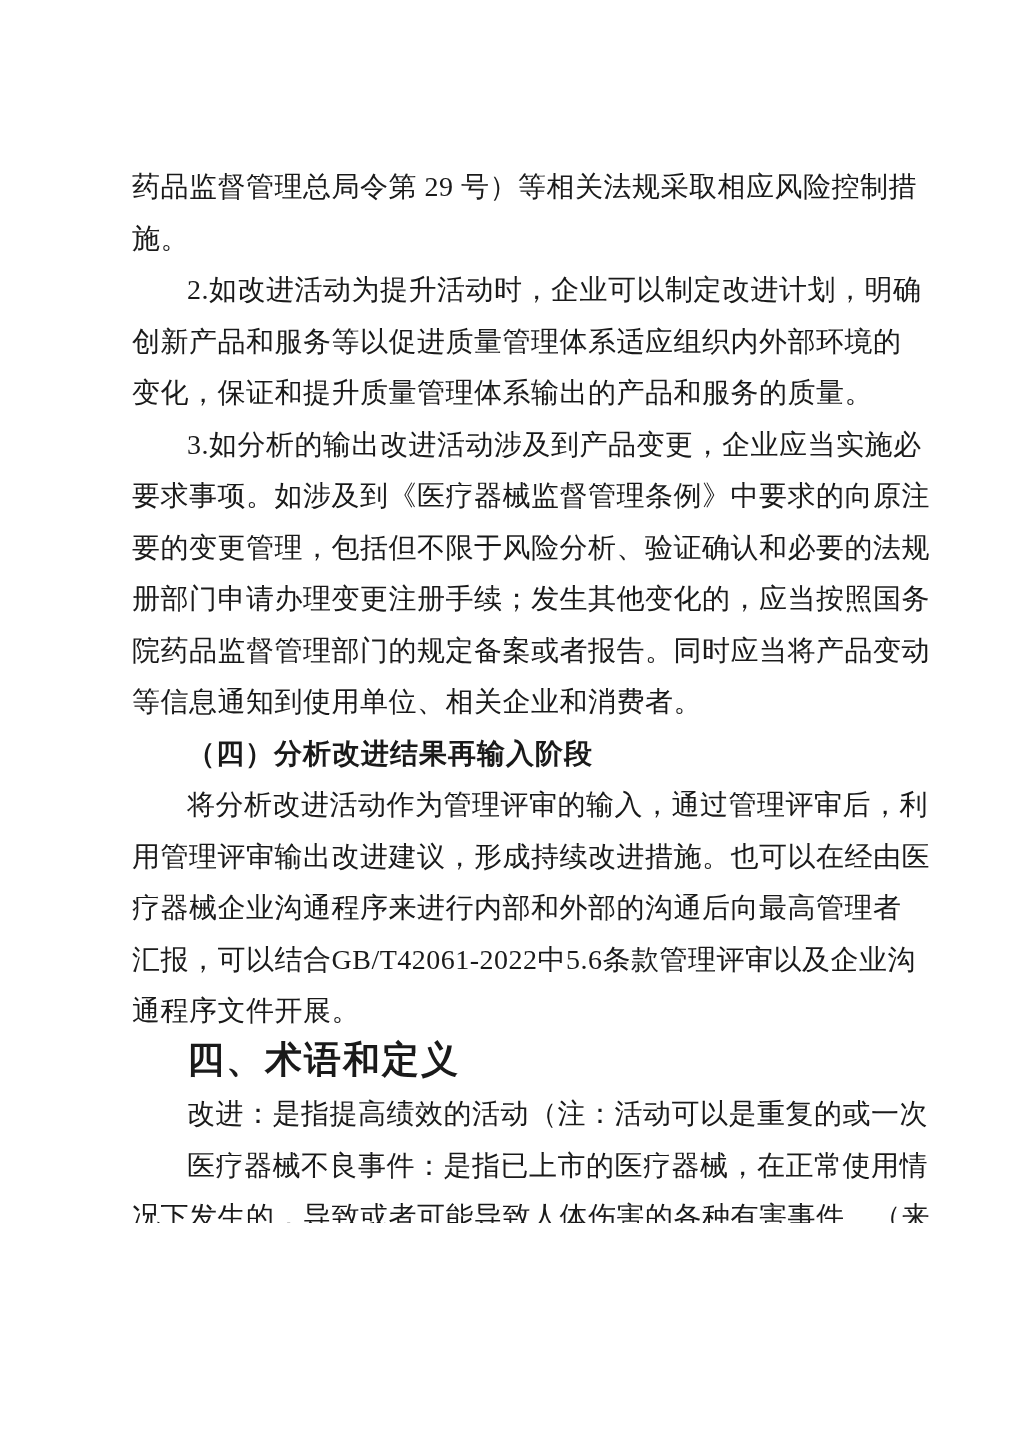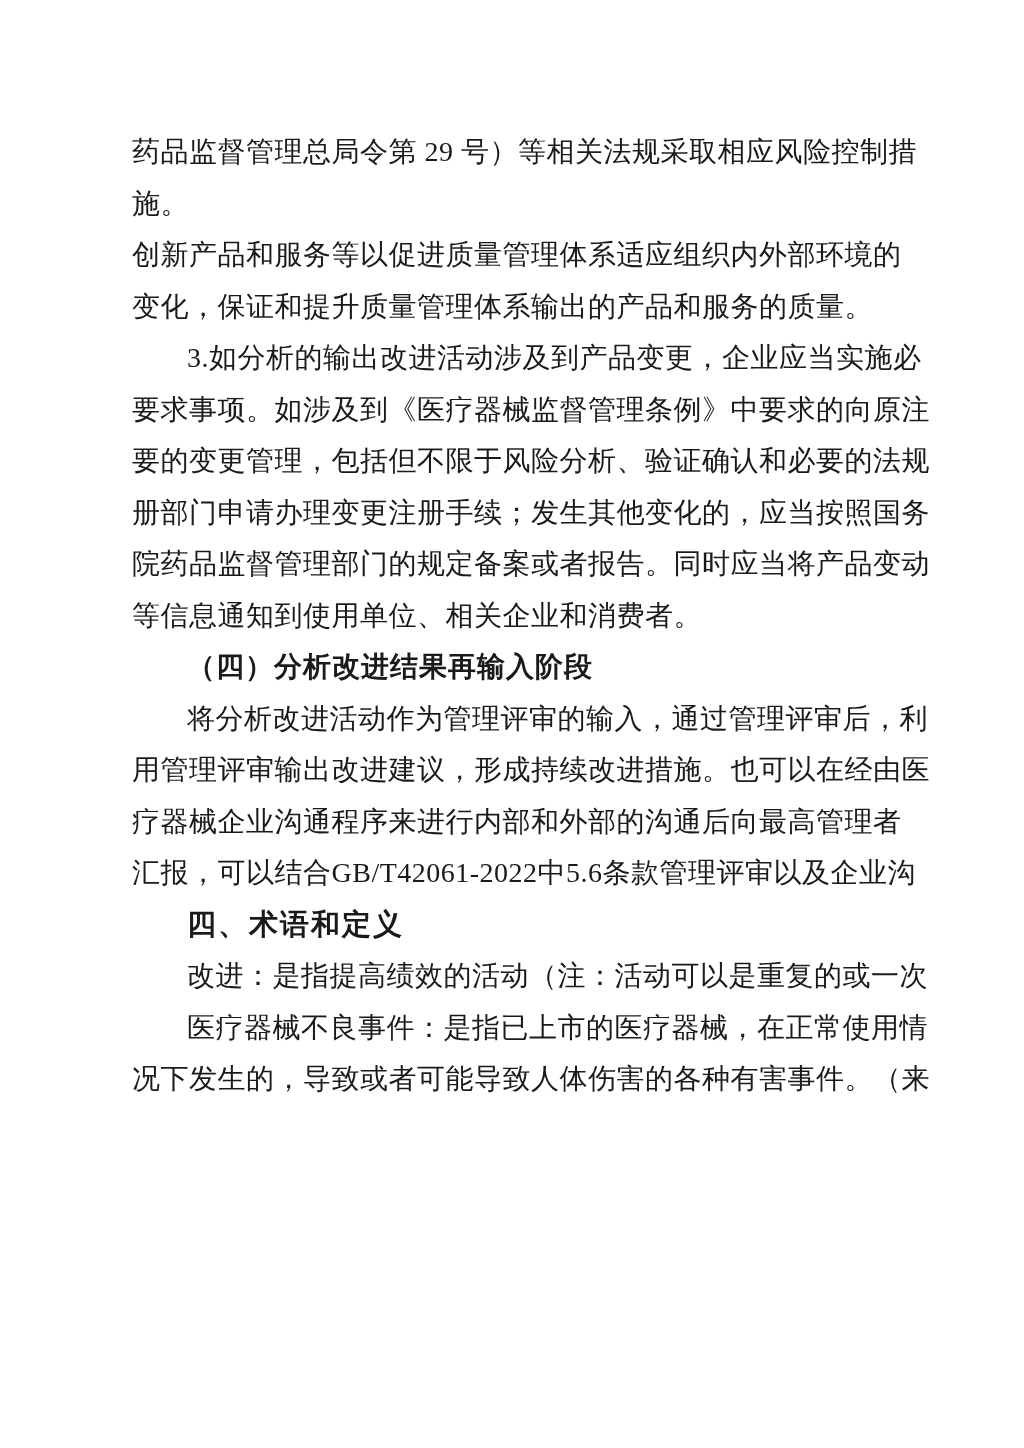--- a/index.html
+++ b/index.html
@@ -8,20 +8,21 @@
     background: #ffffff;
   }
   .page {
     position: relative;
     width: 1024px;
     height: 1188px;
     background: #ffffff;
     overflow: hidden;
     font-family: "Liberation Serif", serif;
     color: #1a1a1a;
+    margin-top: 35px;
   }
   .content {
     position: absolute;
     left: 132px;
     top: 126px;
     width: 758px;
   }
   .line {
     height: 51.5px;
     line-height: 51.5px;
@@ -36,54 +37,56 @@
     text-align-last: left;
   }
   .line.ind {
     text-indent: 55px;
   }
   .line.b {
     font-weight: 700;
     letter-spacing: 1px;
   }
   .line.h {
-    font-family: Liberation Serif, serif;
+    font-family: Liberation Mono, monospace;
     font-weight: 700;
-    font-size: 29px;
+    font-size: 37px;
     letter-spacing: 2px;
   }
   .footer {
     position: absolute;
     left: 148px;
     top: 1308px;
     font-size: 21px;
     line-height: 30px;
     letter-spacing: 2px;
     color: #333333;
   }
 </style>
 </head>
 <body>
 
 <div class="page">
   <div class="content">
     <div class="line">药品监督管理总局令第 29 号）等相关法规采取相应风险控制措</div>
     <div class="line nj">施。</div>
+    <div class="line ind">2.如改进活动为提升活动时，企业可以制定改进计划，明确</div>
     <div class="line">创新产品和服务等以促进质量管理体系适应组织内外部环境的</div>
     <div class="line nj">变化，保证和提升质量管理体系输出的产品和服务的质量。</div>
     <div class="line ind">3.如分析的输出改进活动涉及到产品变更，企业应当实施必</div>
     <div class="line">要求事项。如涉及到《医疗器械监督管理条例》中要求的向原注</div>
     <div class="line">要的变更管理，包括但不限于风险分析、验证确认和必要的法规</div>
     <div class="line">册部门申请办理变更注册手续；发生其他变化的，应当按照国务</div>
     <div class="line">院药品监督管理部门的规定备案或者报告。同时应当将产品变动</div>
     <div class="line nj">等信息通知到使用单位、相关企业和消费者。</div>
     <div class="line nj ind b">（四）分析改进结果再输入阶段</div>
     <div class="line ind">将分析改进活动作为管理评审的输入，通过管理评审后，利</div>
     <div class="line">用管理评审输出改进建议，形成持续改进措施。也可以在经由医</div>
     <div class="line">疗器械企业沟通程序来进行内部和外部的沟通后向最高管理者</div>
     <div class="line">汇报，可以结合GB/T42061-2022中5.6条款管理评审以及企业沟</div>
+    <div class="line nj">通程序文件开展。</div>
     <div class="line nj ind h">四、术语和定义</div>
     <div class="line ind">改进：是指提高绩效的活动（注：活动可以是重复的或一次</div>
     <div class="line ind">医疗器械不良事件：是指已上市的医疗器械，在正常使用情</div>
     <div class="line">况下发生的，导致或者可能导致人体伤害的各种有害事件。（来</div>
   </div>
   <div class="footer">— 8 —</div>
 </div>
 
 </body></html>

